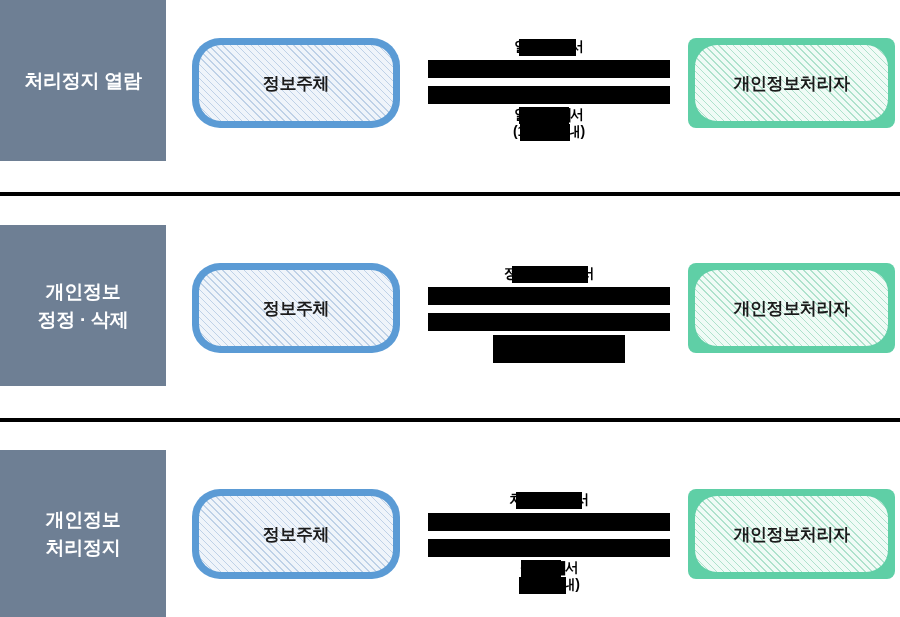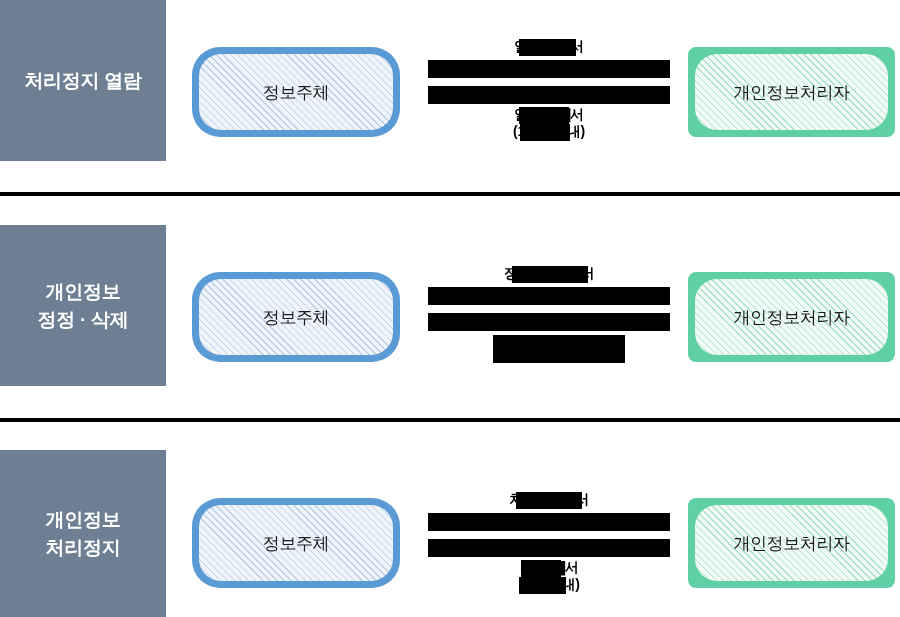--- a/index.html
+++ b/index.html
@@ -46,24 +46,23 @@
   }
 
   
   .entity {
     position: absolute;
     box-sizing: border-box;
     display: flex;
     align-items: center;
     justify-content: center;
     font-size: 17px;
-    font-weight: normal;
+    font-weight: bold;
     color: #1b1b1b;
     letter-spacing: -0.4px;
-    margin-top: 9px;
   }
   .entity .entity-inner {
     position: absolute;
     inset: 7px;
     border-radius: 22px;
   }
   .entity .entity-text {
     position: relative;
     z-index: 2;
   }

